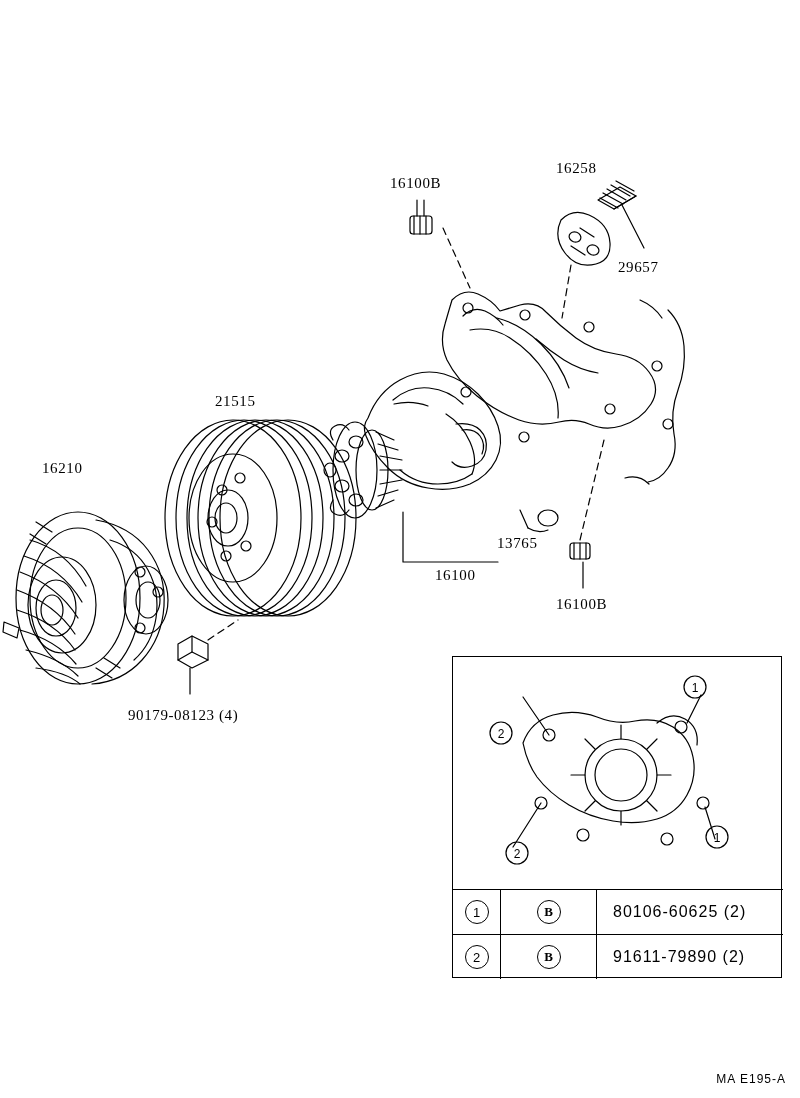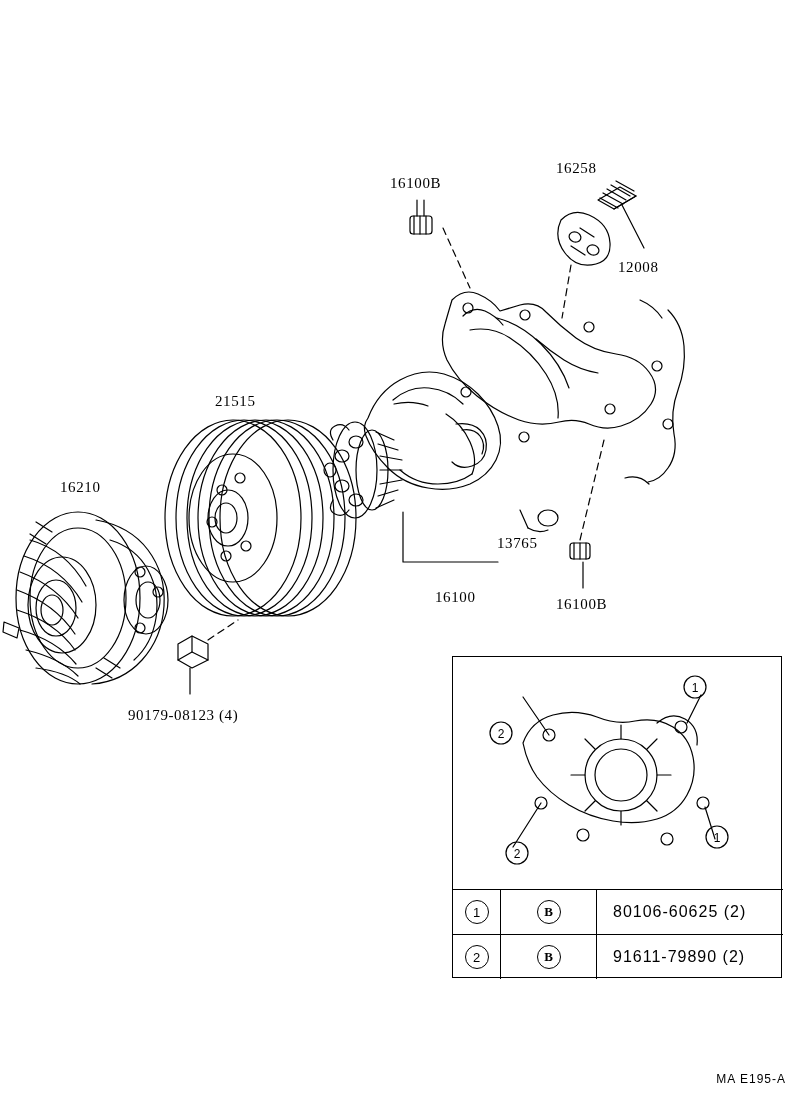--- a/index.html
+++ b/index.html
@@ -275,25 +275,25 @@
     <g stroke-dasharray="7 5">
       <path d="M208 640 L238 620"></path>
     </g>
     <path d="M190 668 L190 694"></path>
 
   </g>
 </svg>
 
 <div class="label" style="left:390px; top:175px;">16100B</div>
 <div class="label" style="left:556px; top:160px;">16258</div>
-<div class="label" style="left:618px; top:259px;">12008</div>
+<div class="label" style="left:618px; top:259px;">29657</div>
 <div class="label" style="left:215px; top:393px;">21515</div>
-<div class="label" style="left:42px; top:479px;margin-left:18px;">16210</div>
+<div class="label" style="left:42px; top:460px;">16210</div>
 <div class="label" style="left:497px; top:535px;">13765</div>
-<div class="label" style="left:435px; top:567px;margin-top:22px;">16100</div>
+<div class="label" style="left:435px; top:567px;">16100</div>
 <div class="label" style="left:556px; top:596px;">16100B</div>
 <div class="label" style="left:128px; top:707px;">90179-08123 (4)</div>
 
 <div class="legend-box">
 
   <svg class="legend-figure" viewBox="0 0 330 232" xmlns="http://www.w3.org/2000/svg">
     <g fill="none" stroke="#000" stroke-width="1.2" stroke-linecap="round" stroke-linejoin="round">
       <path d="M70 86 q8 -22 30 -28 q22 -6 44 2 q20 8 38 4 q22 -4 38 6 q16 10 20 30 q4 20 -6 38 q-10 18 -30 24 q-20 6 -44 2 q-24 -4 -44 -16 q-20 -12 -32 -28 q-10 -14 -14 -34 z"></path>
       <circle cx="168" cy="118" r="36"></circle>
       <circle cx="168" cy="118" r="26"></circle>

